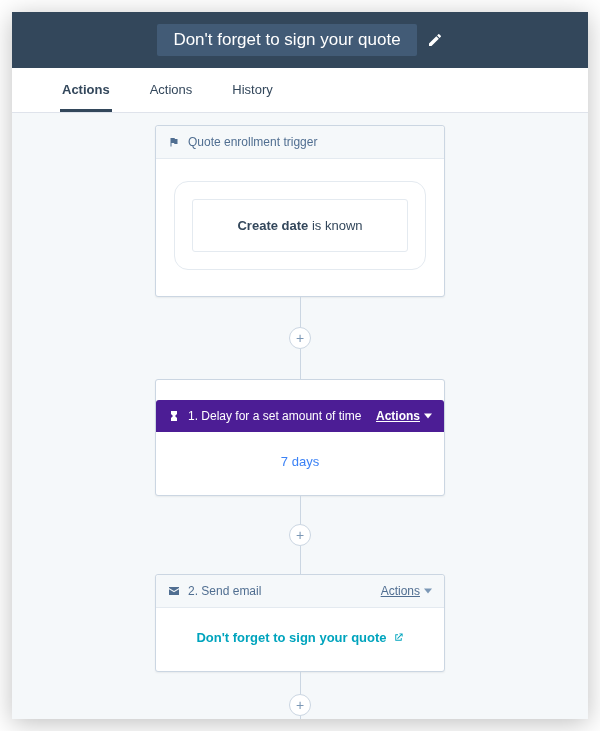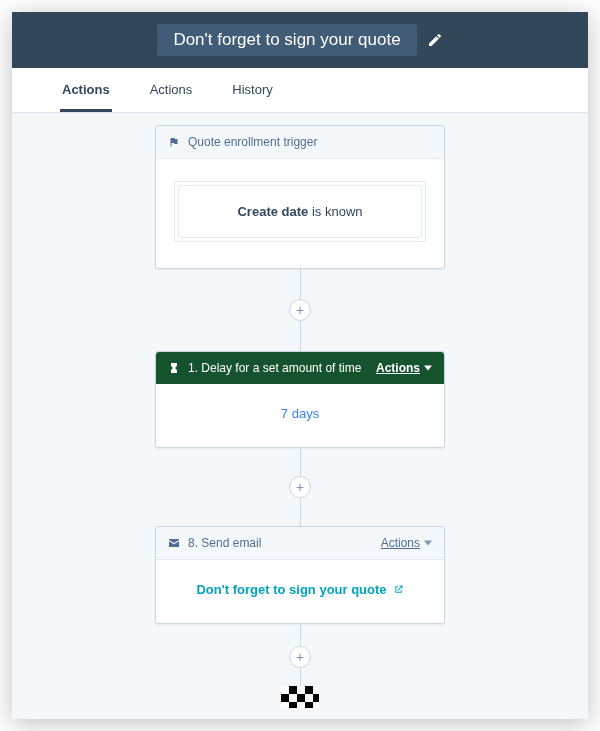--- a/index.html
+++ b/index.html
@@ -92,23 +92,24 @@
       align-items: center;
       padding: 9px 12px;
       font-size: 12px;
       color: #506e91;
       border-bottom: 1px solid #e4eaf0;
       background: #f5f8fa;
       border-top-left-radius: 3px;
       border-top-right-radius: 3px;
     }
     .card-header.dark {
-      background: #14532d;
+      background: #4c1d95;
       color: #fff;
       border-bottom: none;
+      margin-top: 20px;
     }
     .card-header .hicon {
       margin-right: 8px;
       display: inline-flex;
       align-items: center;
     }
     .card-header .hicon svg { width: 12px; height: 12px; }
     .card-header.light .hicon svg { fill: #506e91; }
     .card-header.dark .hicon svg { fill: #fff; }
     .card-header .spacer { flex: 1; }
@@ -124,22 +125,22 @@
     .card-header.light .actions-link { color: #506e91; }
     .caret { width: 8px; height: 8px; }
     .card-body {
       padding: 22px 18px 26px;
       display: flex;
       flex-direction: column;
       align-items: center;
     }
     .inner-box {
       border: 1px solid #e4eaf0;
-      border-radius: 0;
-      padding: 3px;
+      border-radius: 14px;
+      padding: 17px;
       width: 100%;
     }
     .inner-box2 {
       border: 1px solid #e4eaf0;
       border-radius: 3px;
       padding: 18px 10px;
       text-align: center;
       font-size: 13px;
       color: #33475b;
     }
@@ -279,21 +280,21 @@
         <div class="vline" style="height:28px"></div>
       </div>
 
       <div class="card">
         <div class="card-header light">
           <span class="hicon">
             <svg viewBox="0 0 24 24">
                 <path d="M2 4h20v2l-10 6L2 6V4zm0 4.5l10 6 10-6V20H2V8.5z"></path>
               </svg>
           </span>
-          <span>8. Send email</span>
+          <span>2. Send email</span>
           <span class="spacer"></span>
           <span class="actions-link">
             <span>Actions</span>
             <svg class="caret" viewBox="0 0 10 6">
                 <path d="M0 0l5 6 5-6z" fill="#7c98b6"></path>
               </svg>
           </span>
         </div>
         <div class="card-body">
           <span class="email-link">

